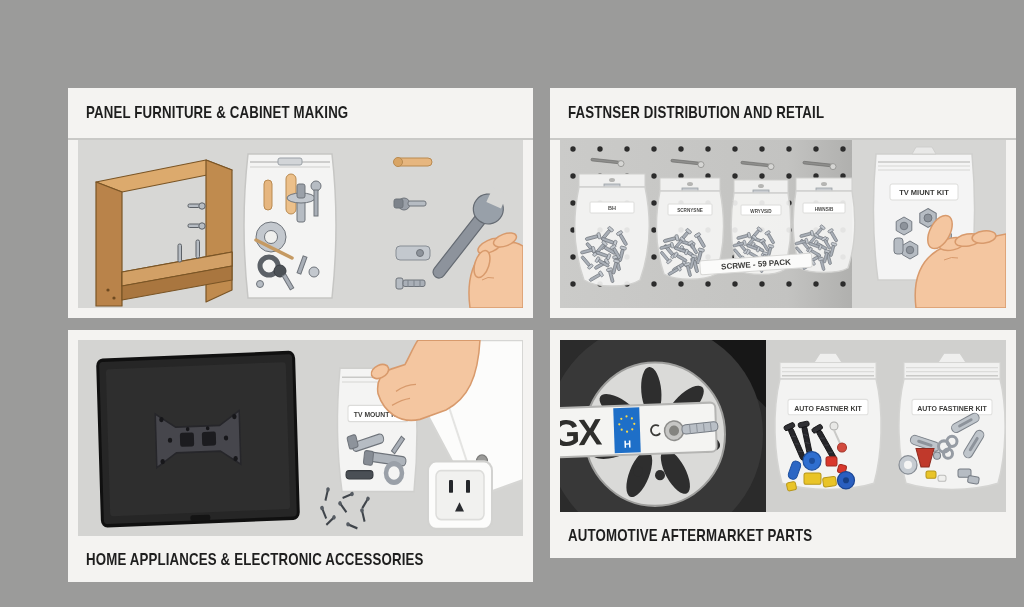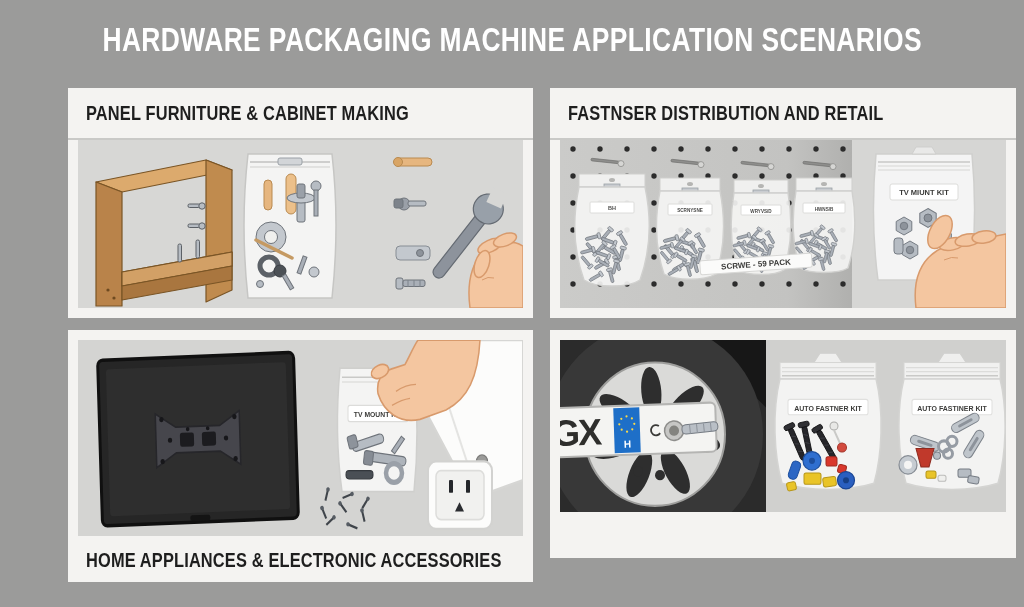--- a/index.html
+++ b/index.html
@@ -7,39 +7,36 @@
          font-family:"Liberation Sans",sans-serif;}
   .main-title{position:absolute;top:22px;left:0;width:100%;text-align:center;color:#fff;
               font-weight:bold;font-size:33px;line-height:36px;}
   .main-title span{display:inline-block;transform:scaleX(0.8);letter-spacing:0.5px;white-space:nowrap;}
   .panel{position:absolute;background:#f4f3f1;}
   .panel.tl{left:68px;top:88px;width:465px;height:230px;}
   .panel.tr{left:550px;top:88px;width:466px;height:230px;text-align:right;}
   .panel.bl{left:68px;top:330px;width:465px;height:252px;}
   .panel.br{left:550px;top:330px;width:466px;height:228px;}
   .ptitle{position:absolute;left:0;right:0;display:flex;align-items:center;padding-left:18px;
-          color:#1e1e1e;font-size:21px;font-weight:bold;overflow:hidden;}
+          color:#1e1e1e;font-size:17px;font-weight:bold;overflow:hidden;}
   .ptitle span{display:inline-block;transform:scaleX(0.78);transform-origin:left center;
                letter-spacing:0.2px;white-space:nowrap;}
   .ptitle.top{top:0;height:50px;border-bottom:2px solid #c9c9c7;}
   .ptitle.bottom{bottom:0;height:44px;}
   .illus{position:absolute;left:10px;right:10px;}
   .panel.tl .illus,.panel.tr .illus{top:52px;bottom:10px;}
   .panel.bl .illus,.panel.br .illus{top:10px;bottom:46px;}
   .illus svg{display:block;width:100%;height:100%;}
   text{font-family:"Liberation Sans",sans-serif;}
 </style>
 </head>
 <body>
 
 <div class="stage">
 
-  <div class="main-title">
-    <span>HARDWARE PACKAGING MACHINE APPLICATION SCENARIOS</span>
-  </div>
 
   <section class="panel tl">
     <header class="ptitle top">
       <span>PANEL FURNITURE &amp; CABINET MAKING</span>
     </header>
     <div class="illus">
       <svg viewBox="0 0 445 168" preserveAspectRatio="none">
         <rect width="445" height="168" fill="#d7d7d5"></rect>
 
         <g stroke="#7a5526" stroke-width="1.2" stroke-linejoin="round">
@@ -442,15 +439,18 @@
             <circle cx="348" cy="122" r="9" fill="#c6ccd2" stroke="#878d95" stroke-width="1.2"></circle>
             <circle cx="348" cy="122" r="4" fill="#f5f5f4"></circle>
             <rect x="366" y="128" width="10" height="7" rx="2" fill="#e9c428" stroke="#b8971a"></rect>
             <rect x="378" y="132" width="8" height="6" rx="2" fill="#efefed" stroke="#bcbcba"></rect>
             <rect x="398" y="126" width="13" height="8" rx="2" fill="#b6bcc3" stroke="#767c84"></rect>
             <rect x="408" y="133" width="11" height="7" rx="2" fill="#b6bcc3" stroke="#767c84" transform="rotate(10 413 136)"></rect>
           </g>
         </g>
       </svg>
     </div>
+    <footer class="ptitle bottom">
+      <span>AUTOMOTIVE AFTERMARKET PARTS</span>
+    </footer>
   </section>
 
 </div>
 
 </body></html>

